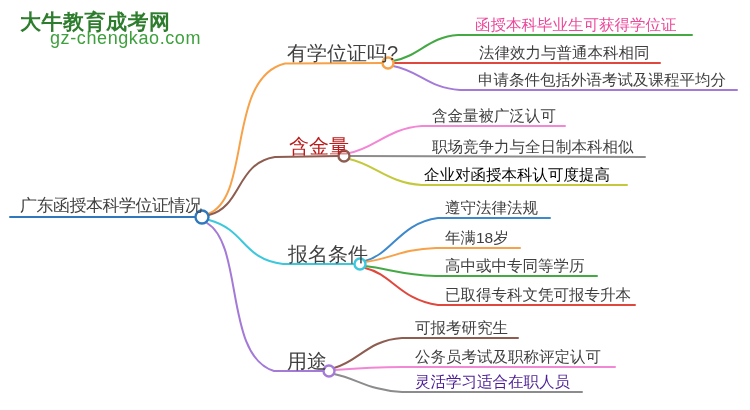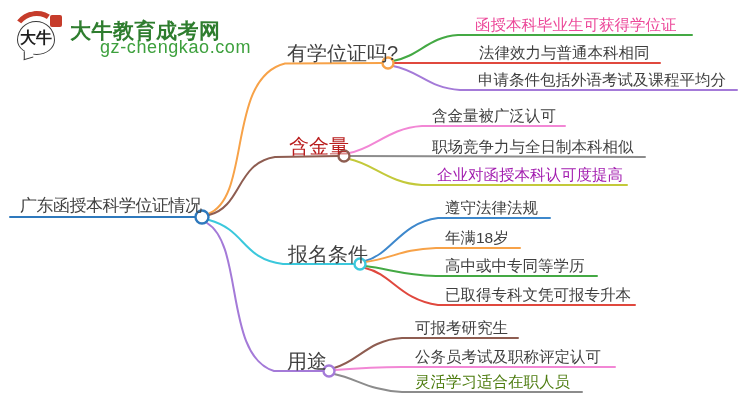--- a/index.html
+++ b/index.html
@@ -69,28 +69,20 @@
     line-height: 15px;
     margin-left: 30px;
   }
 </style>
 </head>
 <body>
 
 <div class="canvas">
 
   <div class="logo">
-    <div class="logo-mark">
-      <div class="logo-arc" style="border-top-color: rgb(198, 60, 43);"></div>
-      <div class="logo-bubble">
-        <span>大牛</span>
-      </div>
-      <div class="logo-tail"></div>
-      <div class="logo-seal" style="background: rgb(198, 60, 43);"></div>
-    </div>
     <div class="logo-text">
       <div class="logo-title" style="color: rgb(46, 125, 46);">大牛教育成考网</div>
       <div class="logo-domain" style="color: rgb(61, 160, 61);">gz-chengkao.com</div>
     </div>
   </div>
 
   <svg class="map-edges" width="750" height="410" viewBox="0 0 750 410">
 
     <path d="M 10,217 L 195,217" stroke-width="2.4" stroke="#2e79bd"></path>
 
@@ -129,24 +121,24 @@
   <div class="node-label branch-label" style="left: 289px; top: 136px; color: #b91c1c;">含金量</div>
   <div class="node-label branch-label" style="left: 288px; top: 244px; color: rgb(63, 63, 63);">报名条件</div>
   <div class="node-label branch-label" style="left: 287px; top: 351px; color: rgb(63, 63, 63);">用途</div>
 
   <div class="node-label leaf-label" style="left: 475px; top: 15px; color: #ec4899;">函授本科毕业生可获得学位证</div>
   <div class="node-label leaf-label" style="left: 479px; top: 43px; color: rgb(63, 63, 63);">法律效力与普通本科相同</div>
   <div class="node-label leaf-label" style="left: 478px; top: 70px; color: rgb(63, 63, 63);">申请条件包括外语考试及课程平均分</div>
 
   <div class="node-label leaf-label" style="left: 432px; top: 106px; color: rgb(63, 63, 63);">含金量被广泛认可</div>
   <div class="node-label leaf-label" style="left: 432px; top: 137px; color: rgb(63, 63, 63);">职场竞争力与全日制本科相似</div>
-  <div class="node-label leaf-label" style="left: 437px; top: 165px; color: #a21caf;">企业对函授本科认可度提高</div>
+  <div class="node-label leaf-label" style="left: 424px; top: 165px; color: #000000;">企业对函授本科认可度提高</div>
 
   <div class="node-label leaf-label" style="left: 445px; top: 198px; color: rgb(63, 63, 63);">遵守法律法规</div>
   <div class="node-label leaf-label" style="left: 445px; top: 228px; color: rgb(63, 63, 63);">年满18岁</div>
   <div class="node-label leaf-label" style="left: 445px; top: 256px; color: rgb(63, 63, 63);">高中或中专同等学历</div>
   <div class="node-label leaf-label" style="left: 445px; top: 285px; color: rgb(63, 63, 63);">已取得专科文凭可报专升本</div>
 
   <div class="node-label leaf-label" style="left: 415px; top: 318px; color: rgb(63, 63, 63);">可报考研究生</div>
   <div class="node-label leaf-label" style="left: 415px; top: 347px; color: rgb(63, 63, 63);">公务员考试及职称评定认可</div>
-  <div class="node-label leaf-label" style="left: 415px; top: 372px; color: #4d7c0f;">灵活学习适合在职人员</div>
+  <div class="node-label leaf-label" style="left: 415px; top: 372px; color: #4c1d95;">灵活学习适合在职人员</div>
 
 </div>
 
 </body></html>

